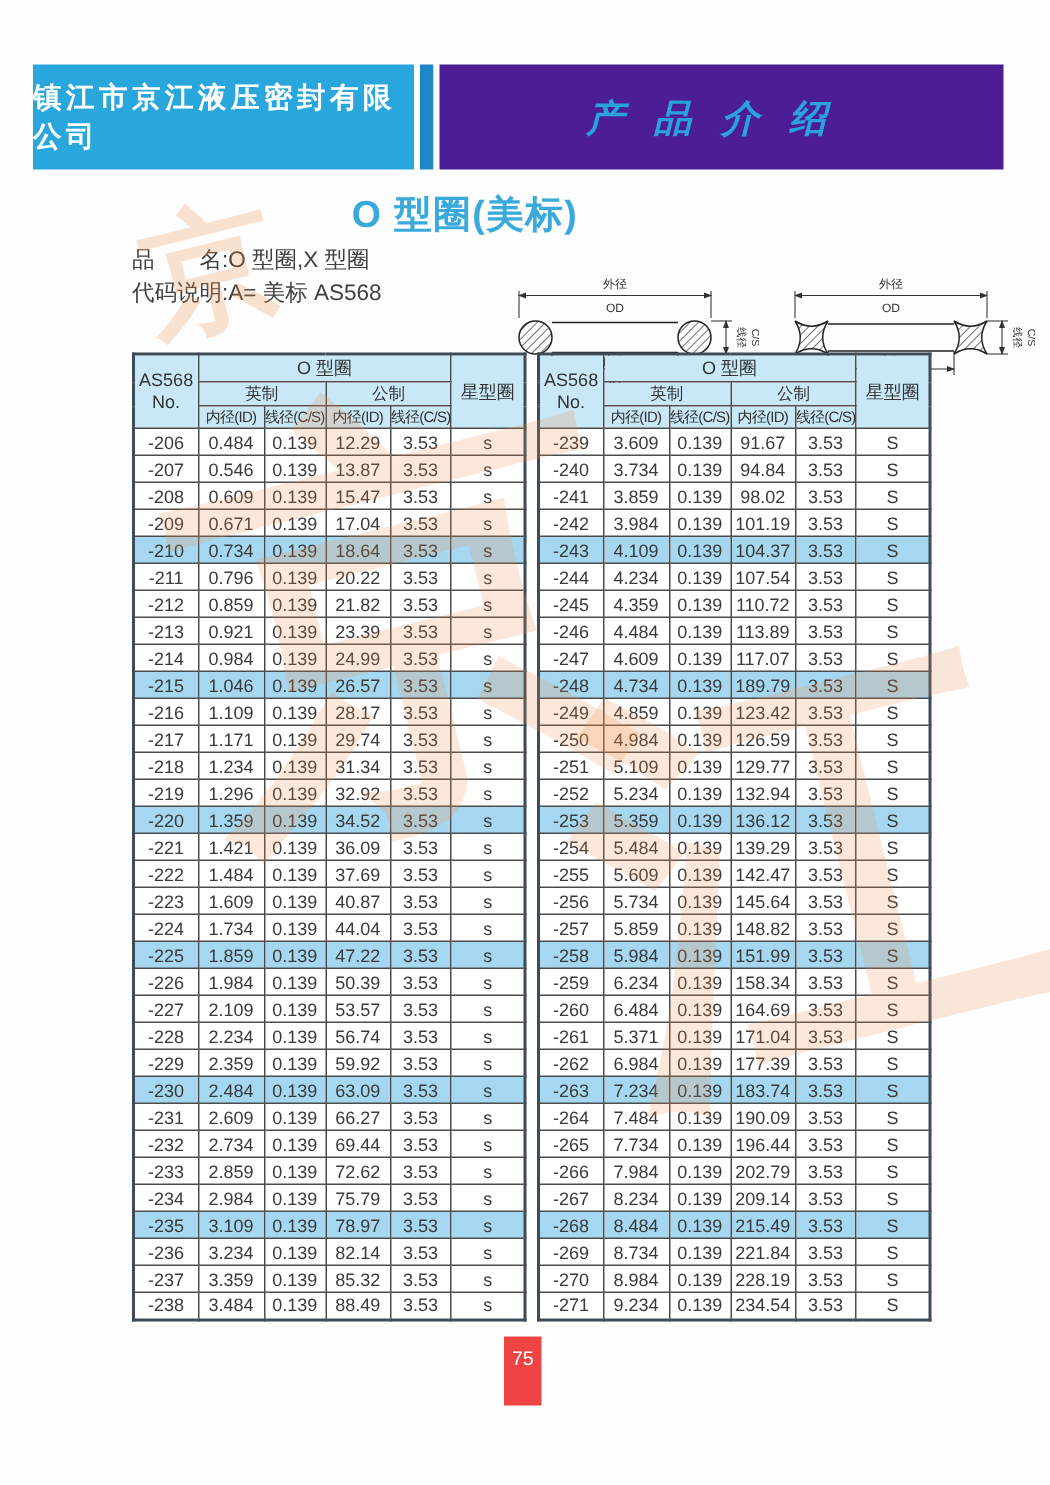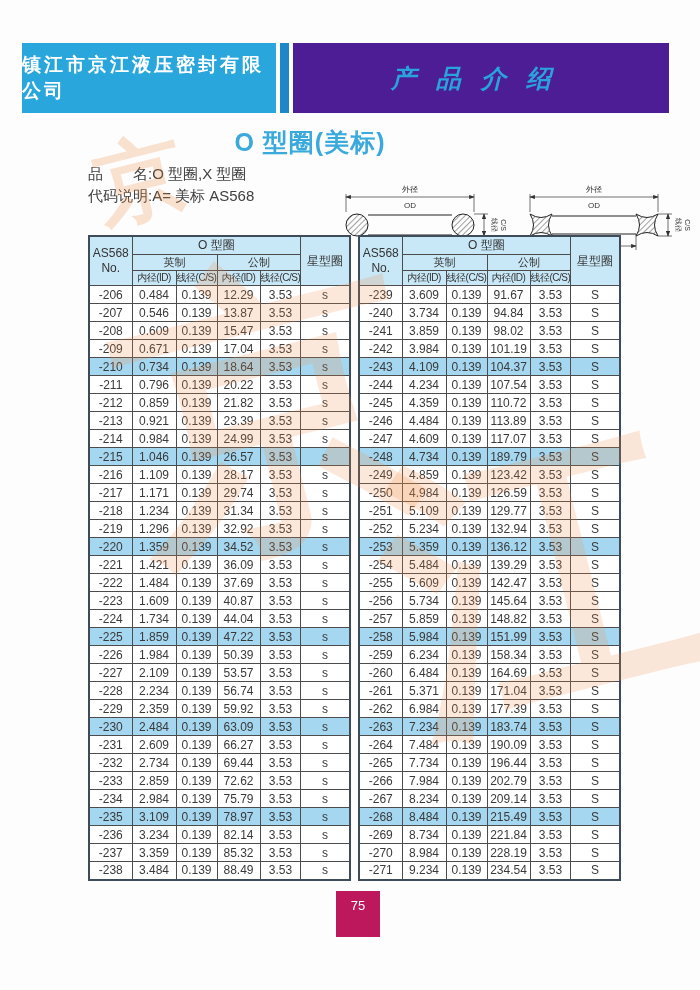--- a/index.html
+++ b/index.html
@@ -27,21 +27,21 @@
   .tbl { border:2px solid #3d4c58; }
   .tbl thead th { background:#c9e8f7; font-weight:normal; color:#333; }
   .tbl .h-group { font-size:12px; height:13px; }
   .tbl .h-sub { font-size:11px; height:12px; }
   .tbl .h-col { font-size:10px; height:13px; letter-spacing:-0.5px;margin-left:20px; }
   .tbl .h-no { font-size:12px; line-height:15px;margin-left:28px; }
   .tbl .h-star { font-size:12px; }
   .tbl td { font-size:12px; height:18px; color:#3a3a3a; background:#fff; }
   .tbl tr.hl td { background:#a5d7f0; }
 
-  .page-num { position:absolute; left:336px; top:891px; width:44px; height:46px; background:#be185d; color:#fff; font-size:13px; text-align:center; padding-top:7px; }
+  .page-num { position:absolute; left:336px; top:891px; width:25px; height:46px; background:#ef4444; color:#fff; font-size:13px; text-align:center; padding-top:7px; }
 
   .wm { position:absolute; color:rgba(238,142,70,0.20); font-weight:bold; pointer-events:none; z-index:5; font-family:"DejaVu Sans",sans-serif; }
   .wm1 { font-size:300px; top:210px; left:120px; transform:rotate(-14deg); }
   .wm2 { font-size:300px; top:380px; left:390px; transform:rotate(-14deg); }
   .wm3 { font-size:90px; top:120px; left:95px; transform:rotate(-14deg); color:rgba(238,142,70,0.25); }
 
   svg text { font-family:"Liberation Sans","DejaVu Sans",sans-serif; fill:#333; }
 </style>
 </head>
 <body>

